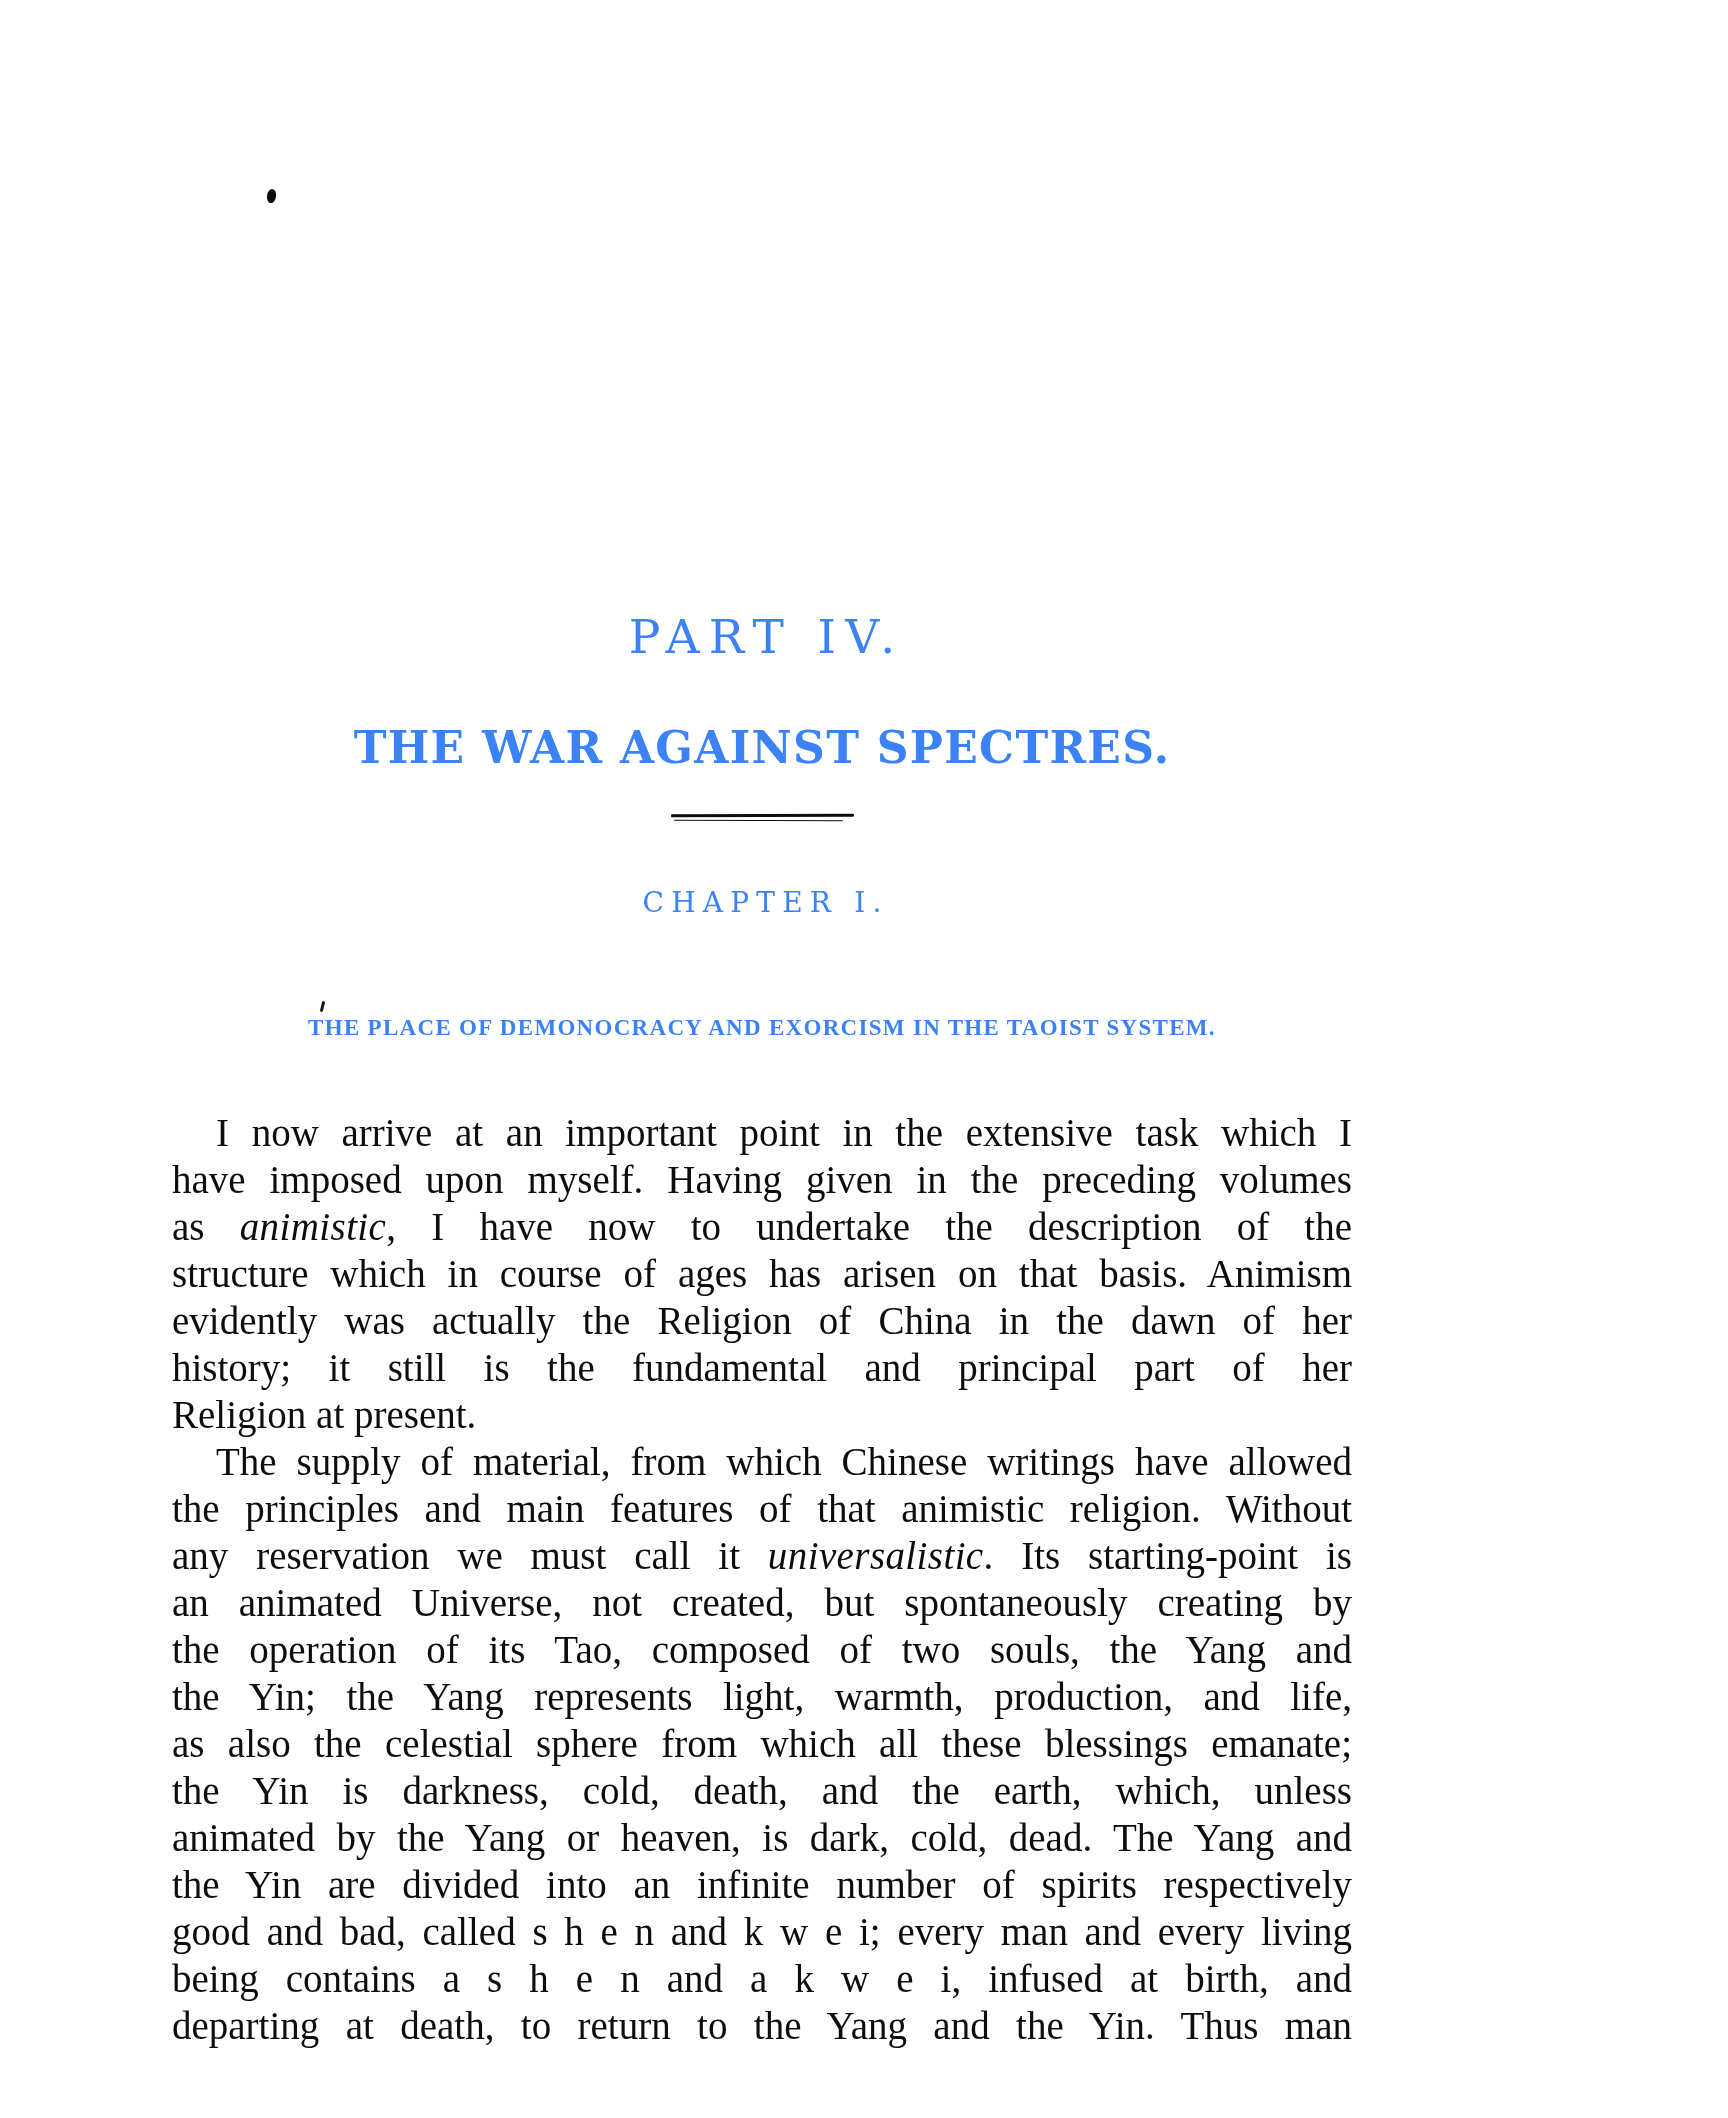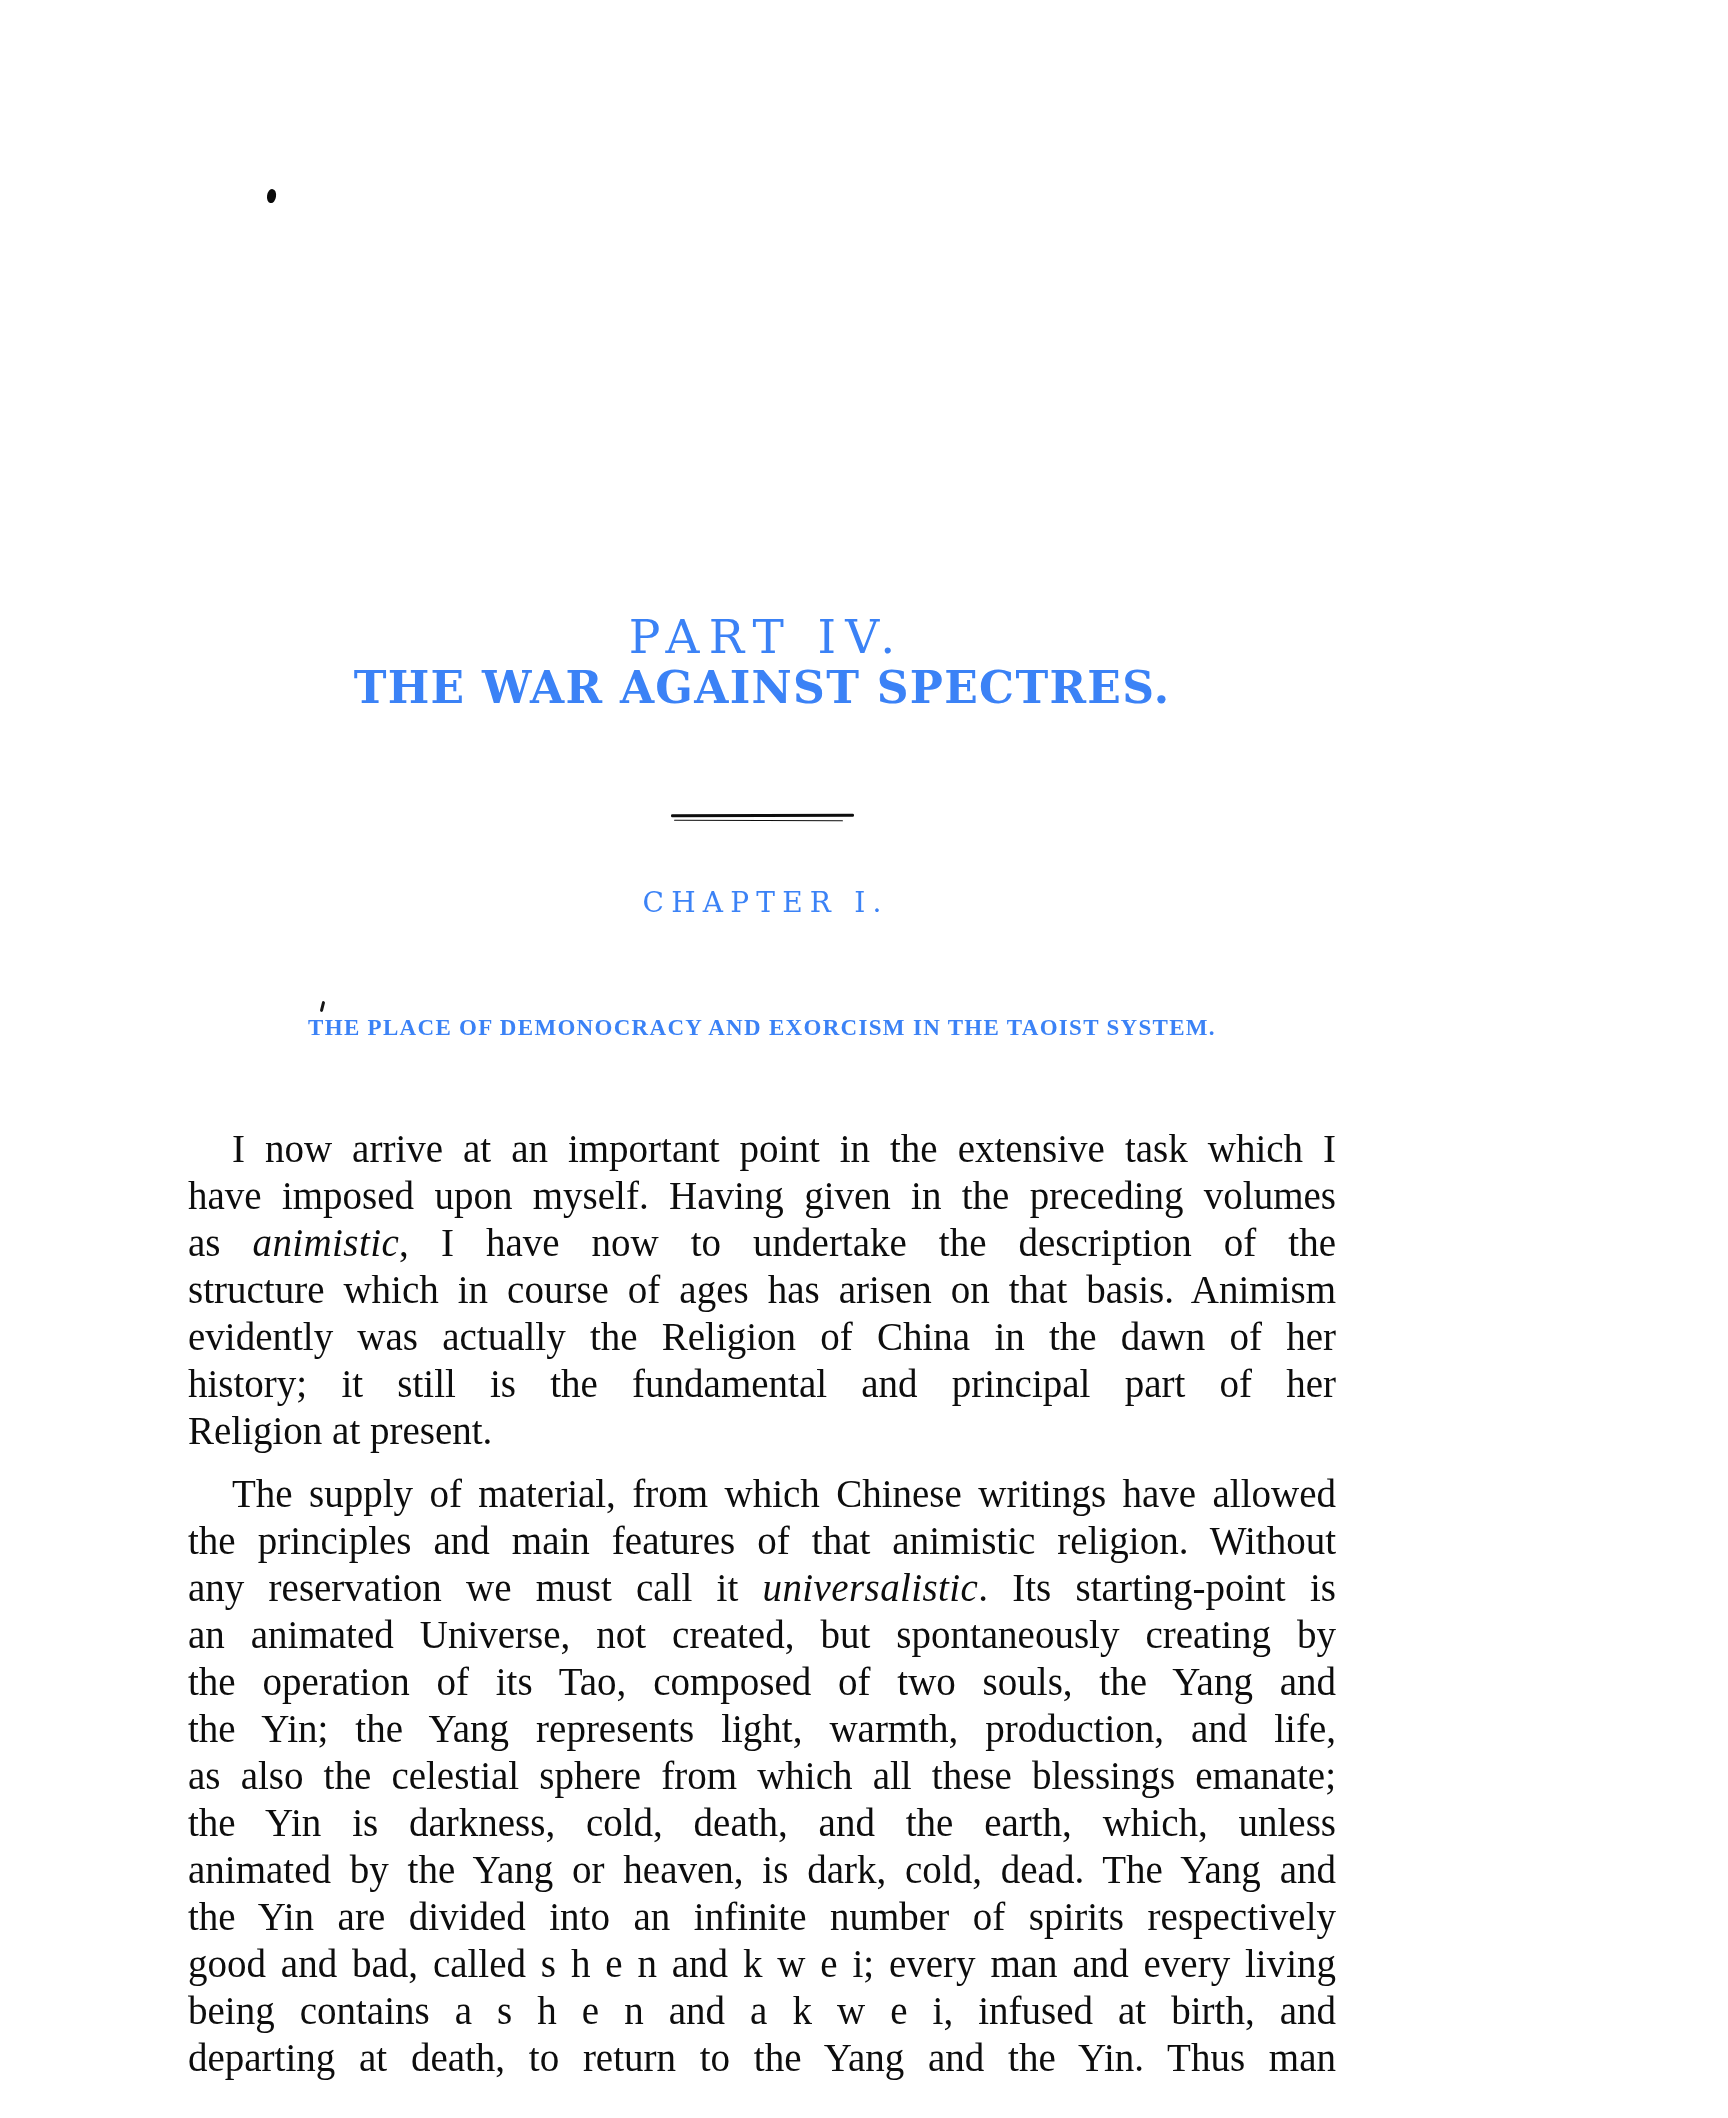--- a/index.html
+++ b/index.html
@@ -17,21 +17,21 @@
   }
   
   .heading { position: absolute; left: 172px; width: 1180px; text-align: center; line-height: 1; margin: 0; color: #3b82f6; }
   .part-heading {
     top: 613px;
     font-family: "DejaVu Serif", serif;
     font-size: 47px; font-weight: 400;
     letter-spacing: 9.3px; text-indent: 9.3px;
   }
   .part-title {
-    top: 666px;
+    top: 726px;
     font-family: "DejaVu Serif", serif;
     font-size: 44px; font-weight: 700;
     letter-spacing: 1.3px;
   }
   .divider {
     position: absolute; top: 814px; left: 172px; width: 1180px;
     display: flex; flex-direction: column; align-items: center;
   }
   .divider .rule-top {
     width: 183px; height: 2.5px; background: #0d0d0d;
@@ -53,21 +53,21 @@
     font-family: "Liberation Serif", serif;
     font-size: 23px; font-weight: 700;
     letter-spacing: 1.3px;
   }
   
   .body-text {
     position: absolute; left: 172px; top: 1109px; width: 1180px;
     font-size: 39px; line-height: 47px;
     color: #0d0d0d;
   }
-  .para { margin: 16px; padding: 0; }
+  .para { margin: 0; padding: 0; }
   .para .line {
     text-align: justify;
     text-align-last: justify;
     white-space: normal;
     height: 47px;
   }
   .para .line.last { text-align-last: left; }
   .para .line.first { text-indent: 44px; }
   .para .line i { font-style: italic; letter-spacing: 0.4px; }
   

